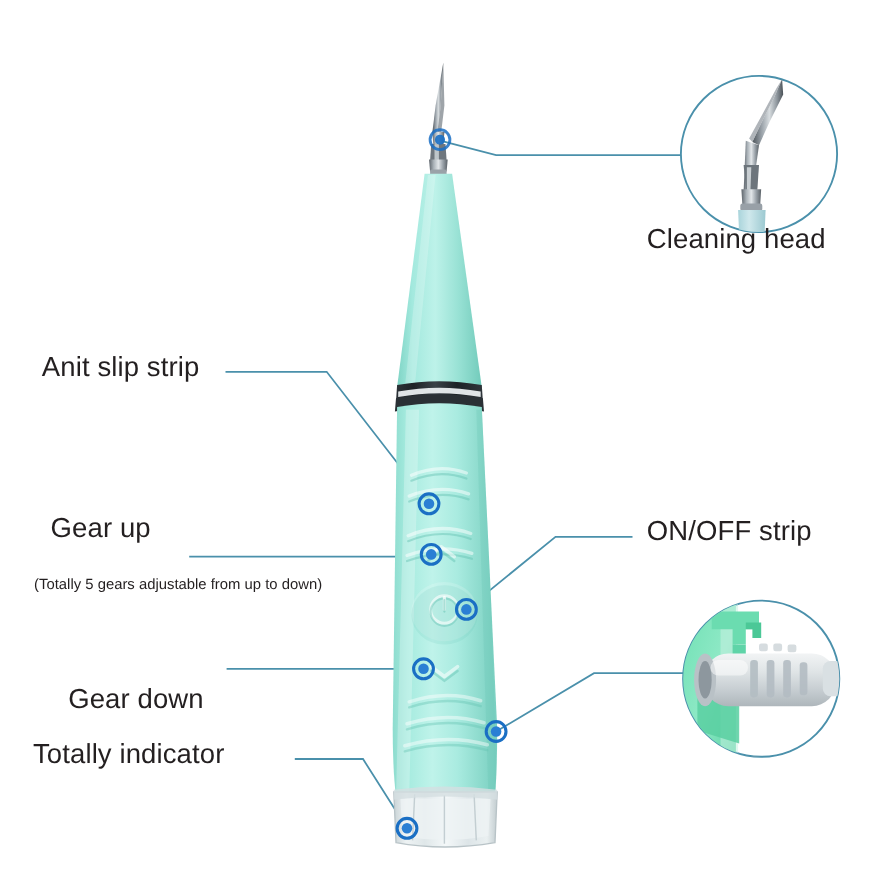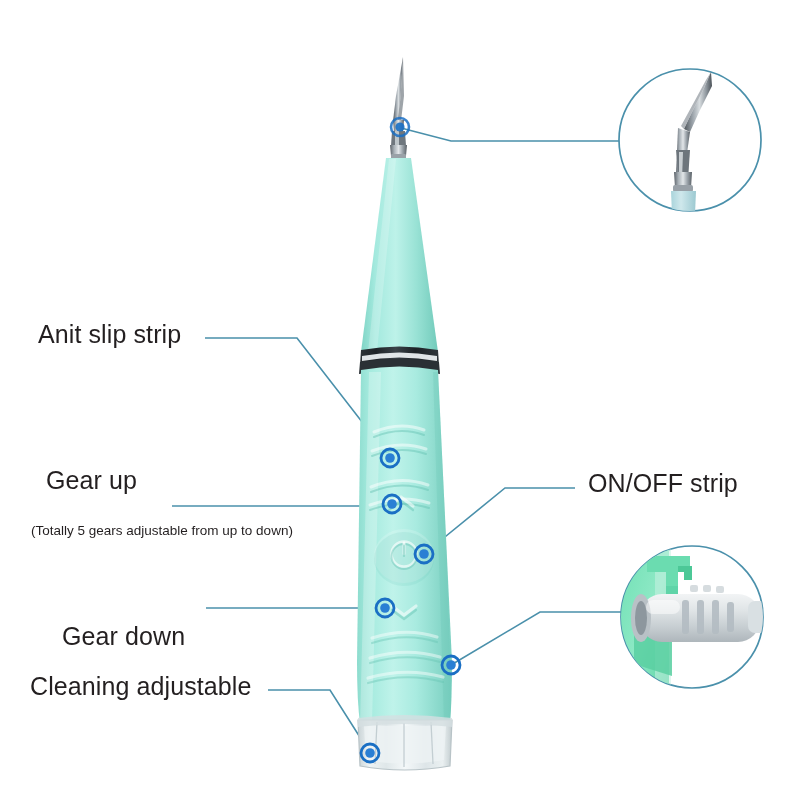--- a/index.html
+++ b/index.html
@@ -291,19 +291,20 @@
   </svg>
 
   <div class="lbl lbl-main" style="left:38px; top:322px;">Anit slip strip</div>
 
   <div class="lbl lbl-main" style="left:46px; top:468px;">Gear up</div>
 
   <div class="lbl lbl-sub" style="left:31px; top:524px;">(Totally 5 gears adjustable from up to down)</div>
 
   <div class="lbl lbl-main" style="left:62px; top:592px;margin-top:32px;">Gear down</div>
 
-  <div class="lbl lbl-main" style="left:30px; top:674px;">Cleaning adjustable</div>
+  <div class="lbl lbl-main" style="left:30px; top:674px;">Totally indicator</div>
 
   <div class="lbl lbl-main" style="left:588px; top:471px;">ON/OFF strip</div>
 
+  <div class="lbl lbl-main" style="left:588px; top:205px;">Cleaning head</div>
 
 
 </div>
 
 </body></html>

